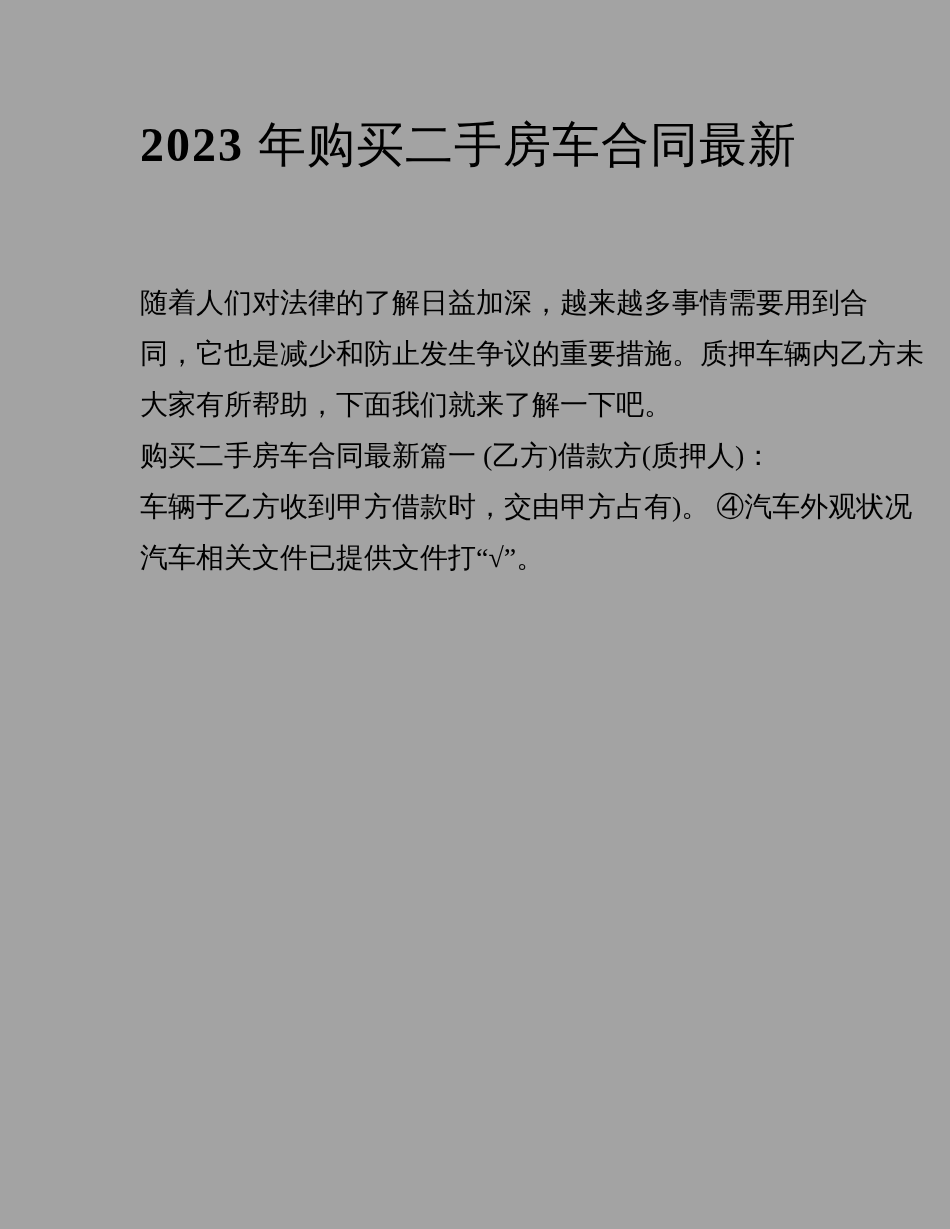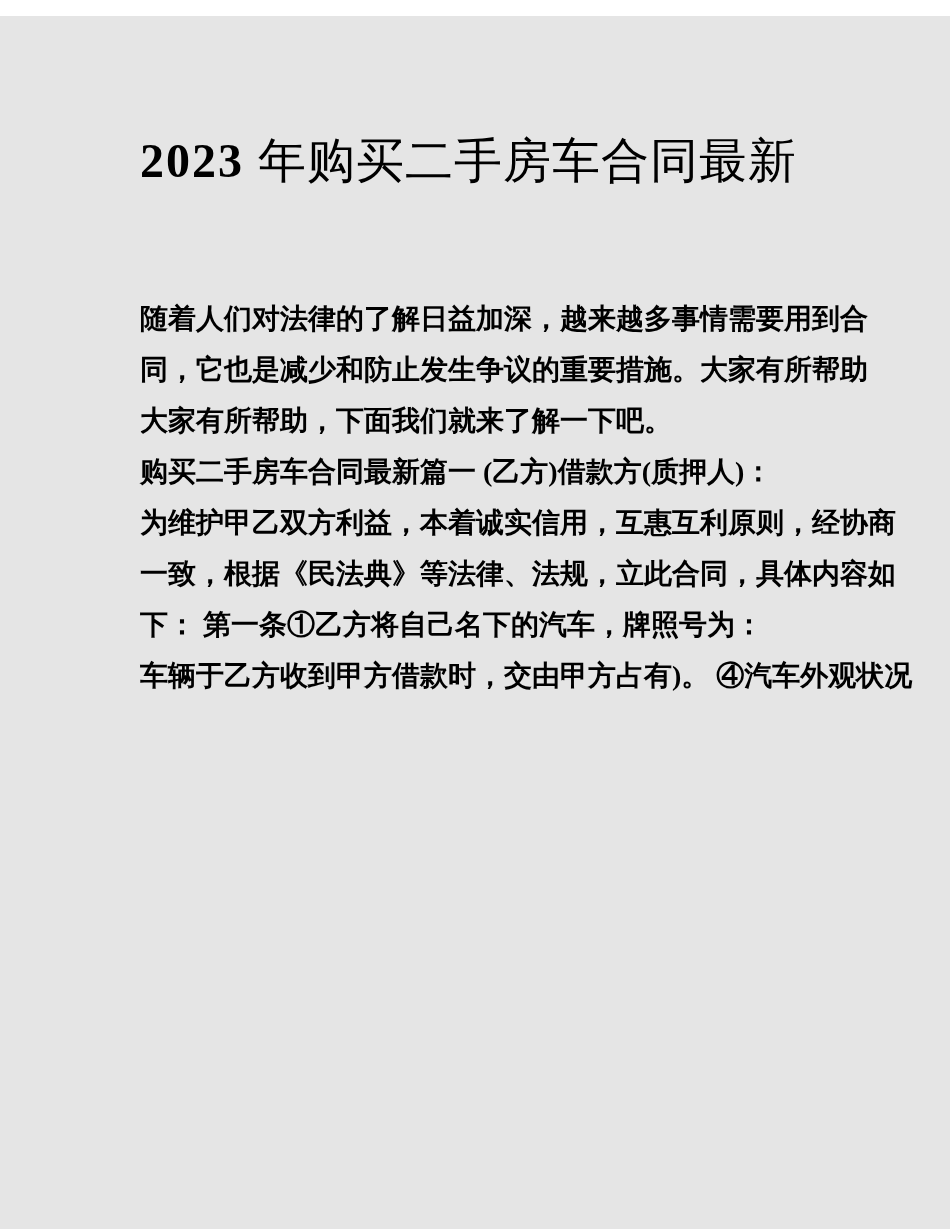--- a/index.html
+++ b/index.html
@@ -9,22 +9,21 @@
     height: 1229px;
     position: relative;
     background: #ffffff;
     color: #000000;
     font-family: "Liberation Serif", "DejaVu Serif", serif;
     overflow: hidden;
   }
   .page {
     position: absolute;
     inset: 0;
-    background: #e5e5e5;
-    margin-top: 16px;
+    background: #a3a3a3;
   }
   .doc-title {
     position: absolute;
     left: 140px;
     top: 105px;
     width: 760px;
     font-size: 48px;
     line-height: 80px;
     font-weight: 400;
     letter-spacing: 1px;
@@ -34,43 +33,39 @@
     margin-right: 14px;
     letter-spacing: 2px;
   }
   .doc-body {
     position: absolute;
     left: 140px;
     top: 277px;
     width: 760px;
     font-size: 28px;
     line-height: 51px;
-    font-weight: 700;
+    font-weight: 400;
   }
   .paragraph { margin: 0; padding: 0; }
   .text-line { white-space: nowrap; }
 </style>
 </head>
 <body>
 
 <div class="page">
   <div class="doc-title">
     <div class="title-line"><span class="title-year">2023</span><span class="title-rest">年购买二手房车合同最新</span></div>
   </div>
   <div class="doc-body" id="doc-body">
       <div class="paragraph">
         <div class="text-line">随着人们对法律的了解日益加深，越来越多事情需要用到合</div>
-        <div class="text-line">同，它也是减少和防止发生争议的重要措施。大家有所帮助</div>
+        <div class="text-line">同，它也是减少和防止发生争议的重要措施。质押车辆内乙方未</div>
         <div class="text-line">大家有所帮助，下面我们就来了解一下吧。</div>
       </div>
       <div class="paragraph">
         <div class="text-line">购买二手房车合同最新篇一 (乙方)借款方(质押人)：</div>
       </div>
       <div class="paragraph">
-        <div class="text-line">为维护甲乙双方利益，本着诚实信用，互惠互利原则，经协商</div>
-        <div class="text-line">一致，根据《民法典》等法律、法规，立此合同，具体内容如</div>
-        <div class="text-line">下： 第一条①乙方将自己名下的汽车，牌照号为：</div>
-      </div>
-      <div class="paragraph">
         <div class="text-line">车辆于乙方收到甲方借款时，交由甲方占有)。 ④汽车外观状况</div>
+        <div class="text-line">汽车相关文件已提供文件打“√”。</div>
       </div>
     </div>
 </div>
 
 </body></html>

